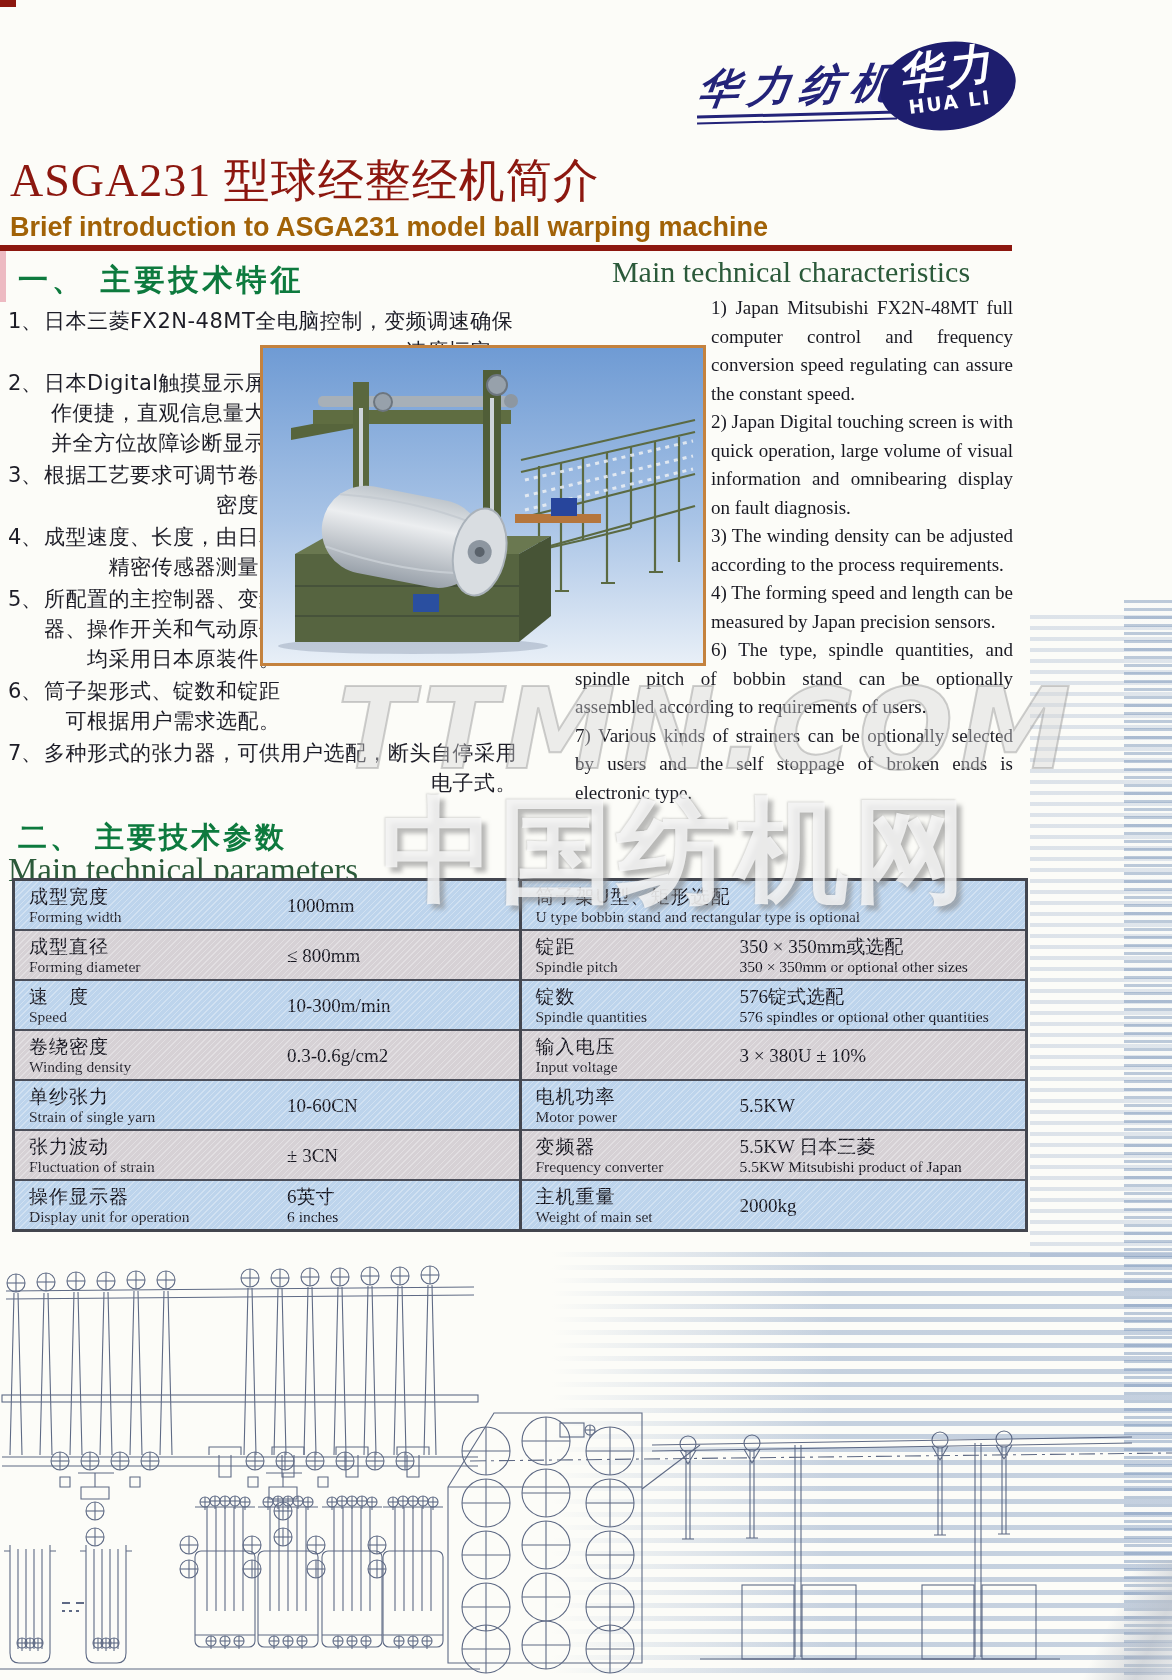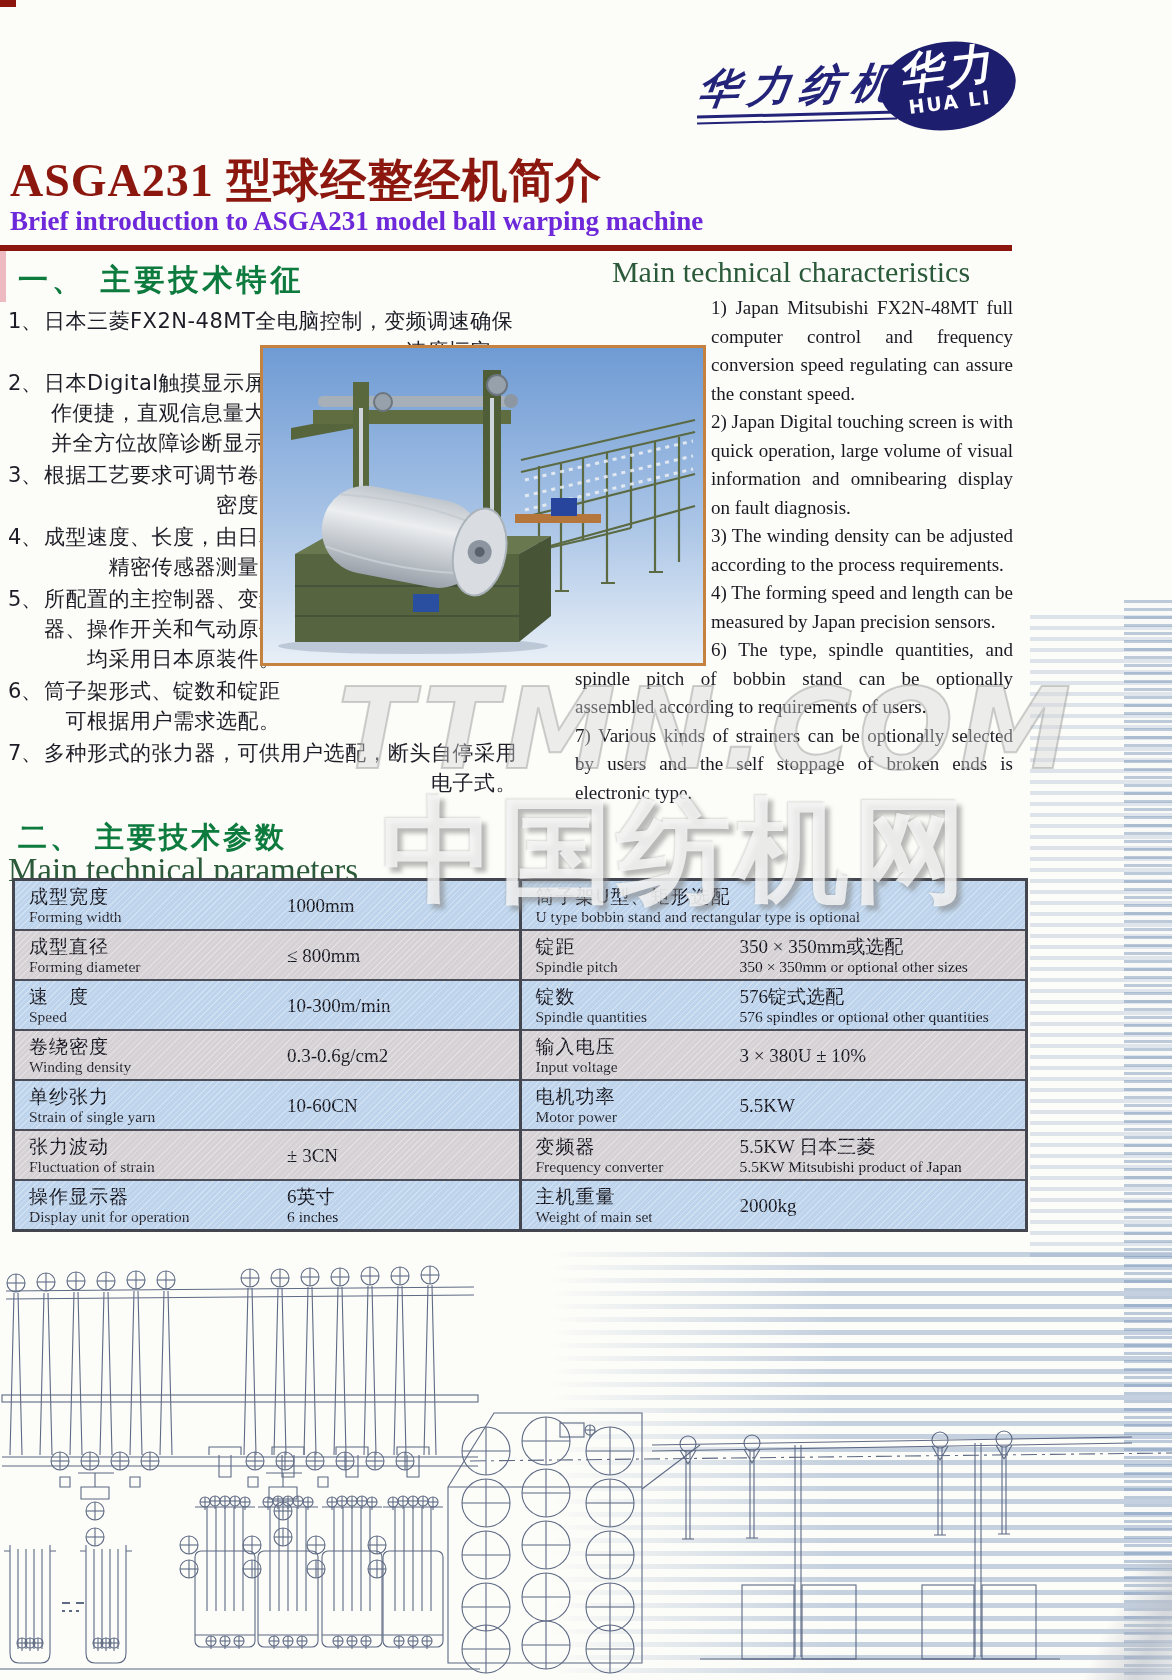--- a/index.html
+++ b/index.html
@@ -23,24 +23,24 @@
   .logo-script{position:absolute;left:698px;top:58px;font-size:42px;font-weight:bold;font-style:italic;
     color:#232379;letter-spacing:9px;transform:skewX(-10deg) rotate(-2deg);white-space:nowrap;}
   .logo-underline1{position:absolute;left:697px;top:113px;width:200px;height:3px;background:#232379;transform:rotate(-1.5deg);}
   .logo-underline2{position:absolute;left:697px;top:120px;width:200px;height:2px;background:#232379;transform:rotate(-1.5deg);}
   .logo-ellipse{position:absolute;left:880px;top:42px;width:136px;height:88px;background:#1e1e6e;
     border-radius:50%;transform:rotate(-7deg);text-align:center;color:#fff;}
   .logo-ellipse .big{font-size:44px;font-weight:bold;font-style:italic;line-height:46px;margin-top:4px;letter-spacing:4px;}
   .logo-ellipse .small{font-size:19px;font-weight:bold;letter-spacing:2px;line-height:20px;}
 
   
-  .title-cn{position:absolute;left:10px;top:150px;font-size:46px;font-weight:bold;color:#8c170f;
+  .title-cn{position:absolute;left:10px;top:150px;font-size:46px;font-weight:normal;color:#8c170f;
     font-family:"Liberation Serif","DejaVu Sans",serif;letter-spacing:1px;white-space:nowrap;}
-  .title-en{position:absolute;left:10px;top:206px;font-size:27px;font-weight:bold;color:#6d28d9;
-    font-family:Liberation Serif, serif;white-space:nowrap;}
+  .title-en{position:absolute;left:10px;top:212px;font-size:27px;font-weight:bold;color:#a16207;
+    font-family:Liberation Sans, sans-serif;white-space:nowrap;}
   .title-rule{position:absolute;left:0;top:245px;width:1012px;height:6px;background:#8c170f;}
 
   
   .h-cn1{position:absolute;left:18px;top:260px;font-size:30px;font-weight:bold;color:#0d7a3e;letter-spacing:4px;white-space:nowrap;}
   .h-en1{position:absolute;left:570px;top:255px;width:442px;text-align:center;font-size:30px;color:#2b5a3a;
     font-family:"Liberation Serif","DejaVu Serif",serif;white-space:nowrap;}
   .h-cn2{position:absolute;left:18px;top:818px;font-size:29px;font-weight:bold;color:#0d7a3e;letter-spacing:3px;white-space:nowrap;}
   .h-en2{position:absolute;left:8px;top:852px;font-size:33px;color:#2b5a3a;
     font-family:"Liberation Serif","DejaVu Serif",serif;white-space:nowrap;}
 

